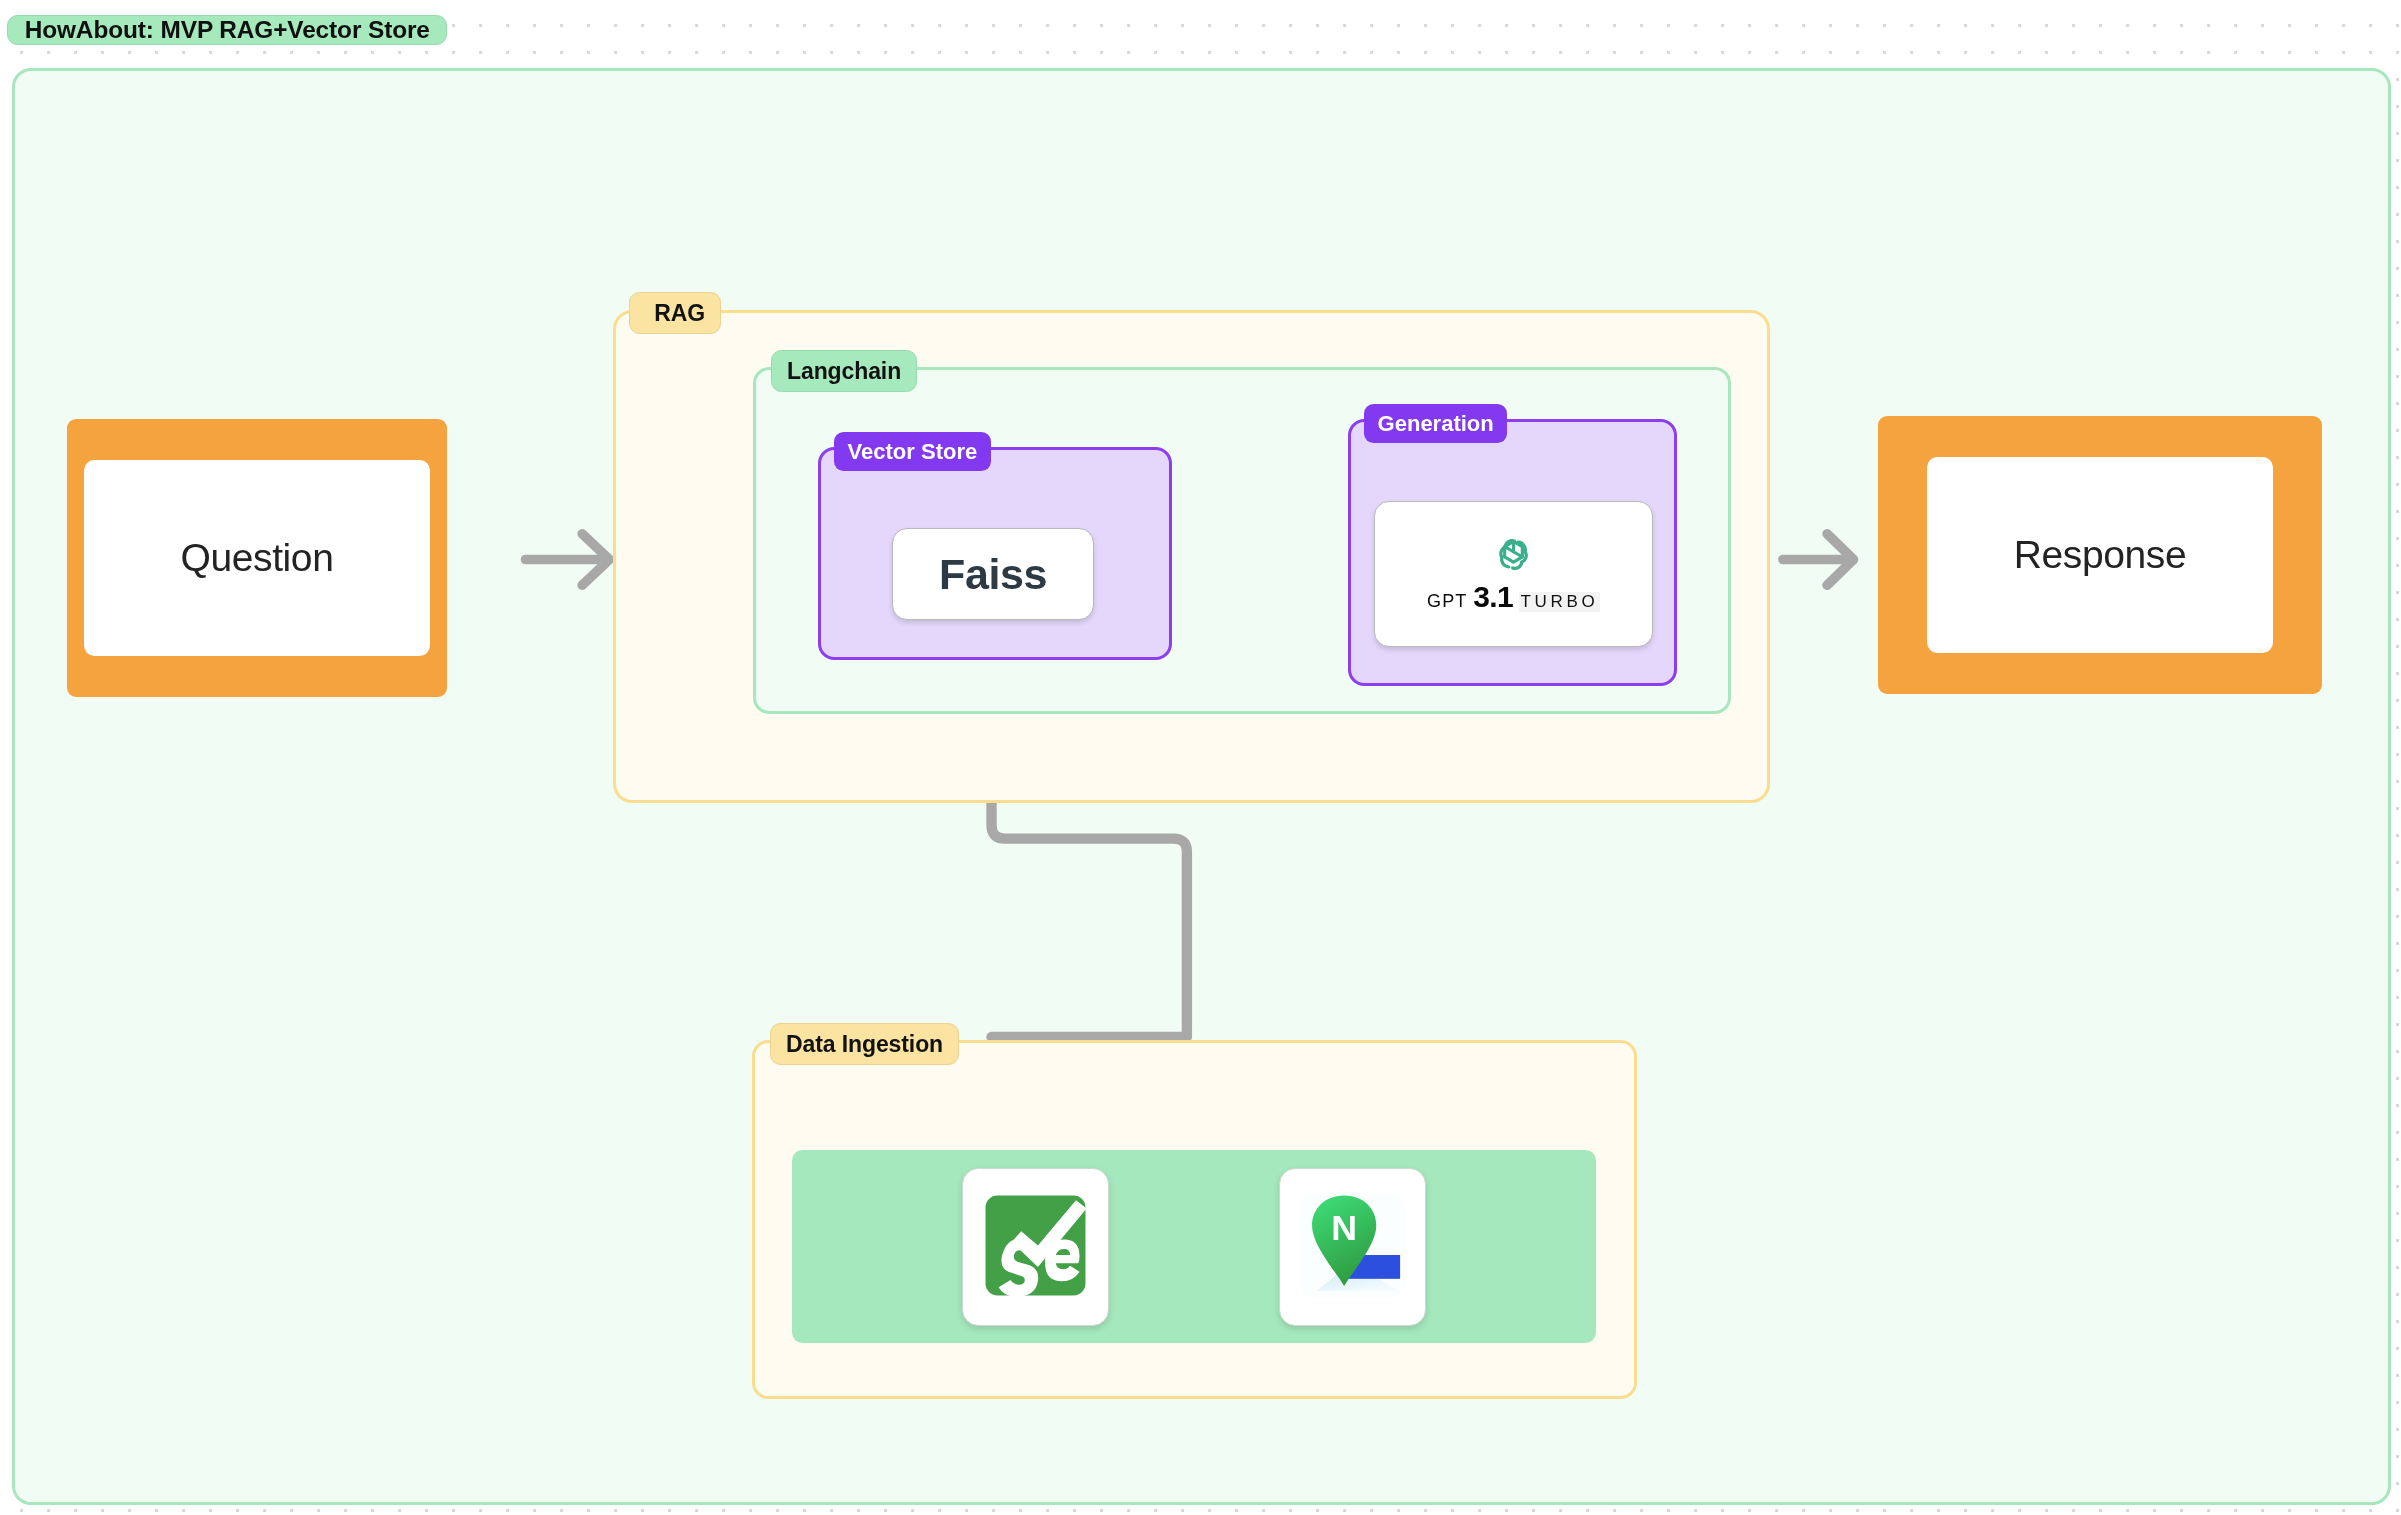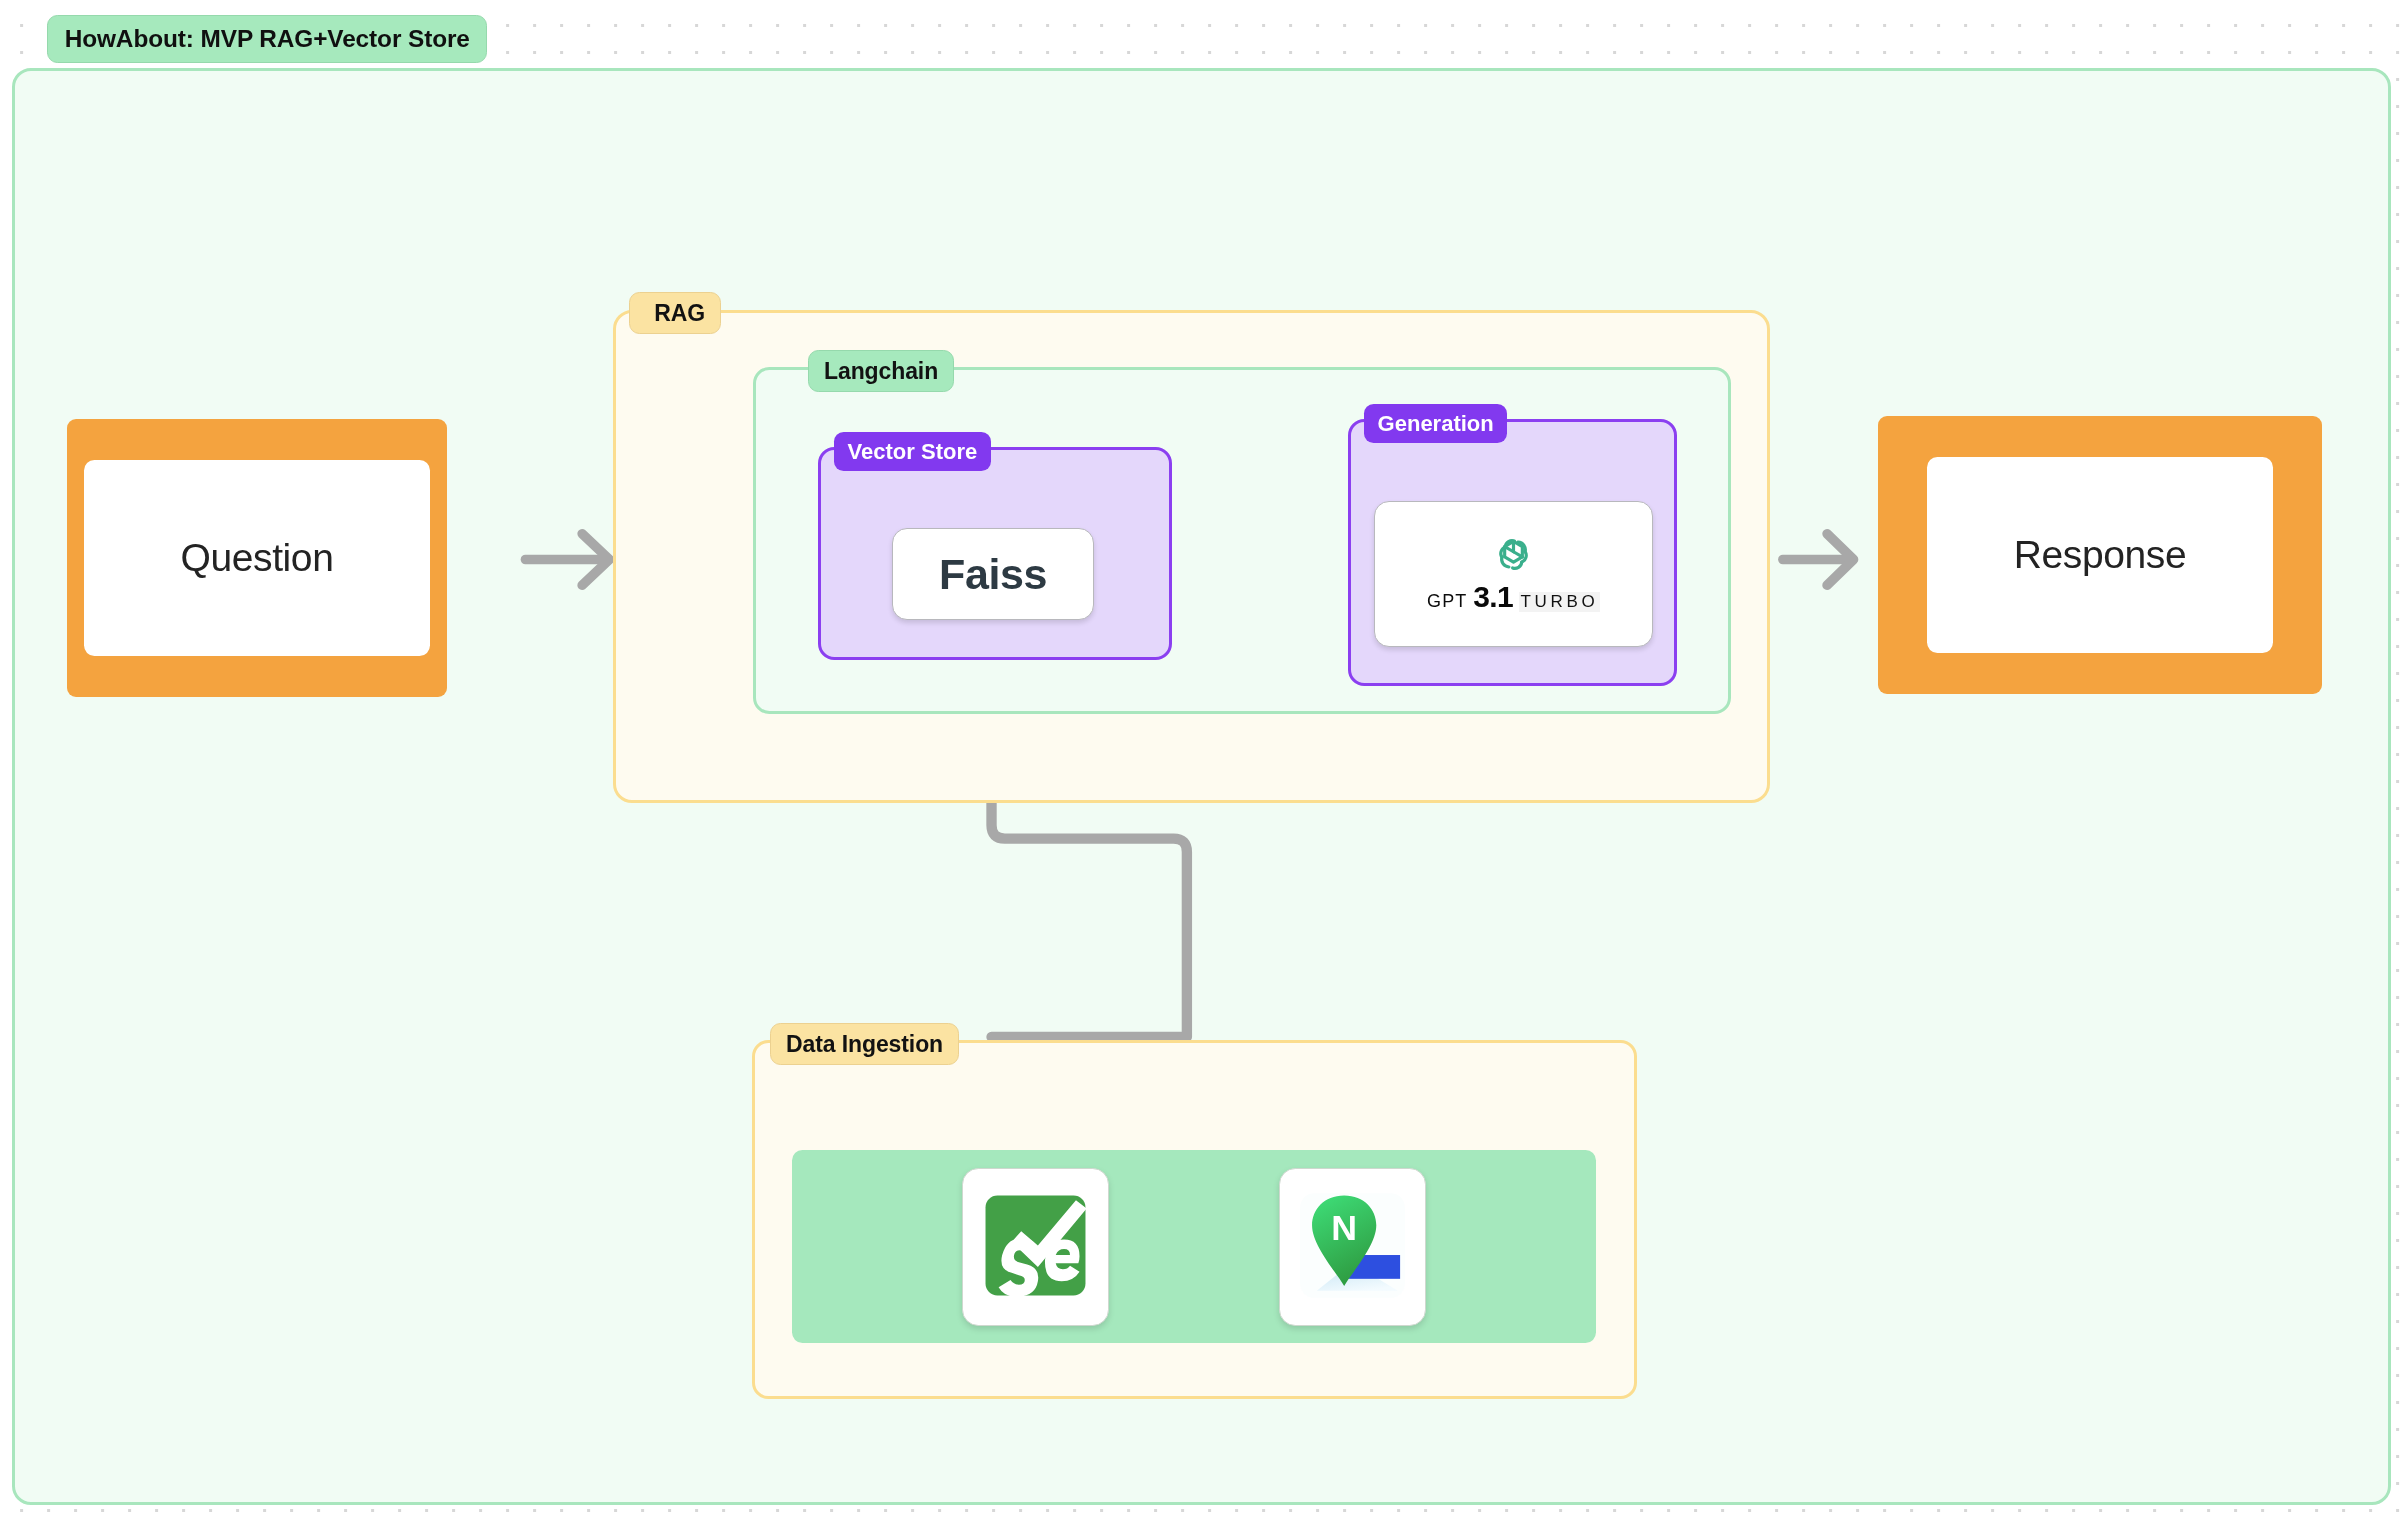--- a/index.html
+++ b/index.html
@@ -15,33 +15,32 @@
     background-image: radial-gradient(circle, #d7d7d7 1.6px, transparent 1.7px);
     background-size: 27px 27px;
     background-position: 8.1px 12px;
   }
 
   .abs { position: absolute; box-sizing: border-box; }
 
   
   #diagram-title {
     left: 7.4px; top: 15px;
-    height: 48px;
+    height: 30px;
     padding: 0 16.3px;
     display: flex; align-items: center;
     background: #a6e9bd;
     border: 1.5px solid #95d9ac;
     border-radius: 10.4px;
     font-size: 24.4px;
     font-weight: 700;
     color: #101010;
     letter-spacing: -0.1px;
     white-space: nowrap;
     z-index: 40;
-    margin-left: 40px;
   }
 
   
   #canvas-root {
     left: 12px; top: 68px;
     width: 2379px; height: 1437px;
     background: #f1fcf4;
     border: 3.7px solid #a8e6bd;
     border-radius: 19px;
   }
@@ -81,21 +80,20 @@
     width: 978px; height: 347px;
     background: #f1fcf4;
     border: 3px solid #a8e6bd;
     border-radius: 16.3px;
   }
   #label-langchain {
     left: 15px; top: -20px;
     background: #a6e9bd;
     border: 1.5px solid #95d9ac;
     color: #121212;
-    margin-left: 37px;
   }
 
   #group-ingestion {
     left: 752px; top: 1040px;
     width: 885px; height: 359px;
     background: #fefbf0;
     border: 3px solid #fbdd8f;
     border-radius: 16.3px;
   }
   #label-ingestion {

